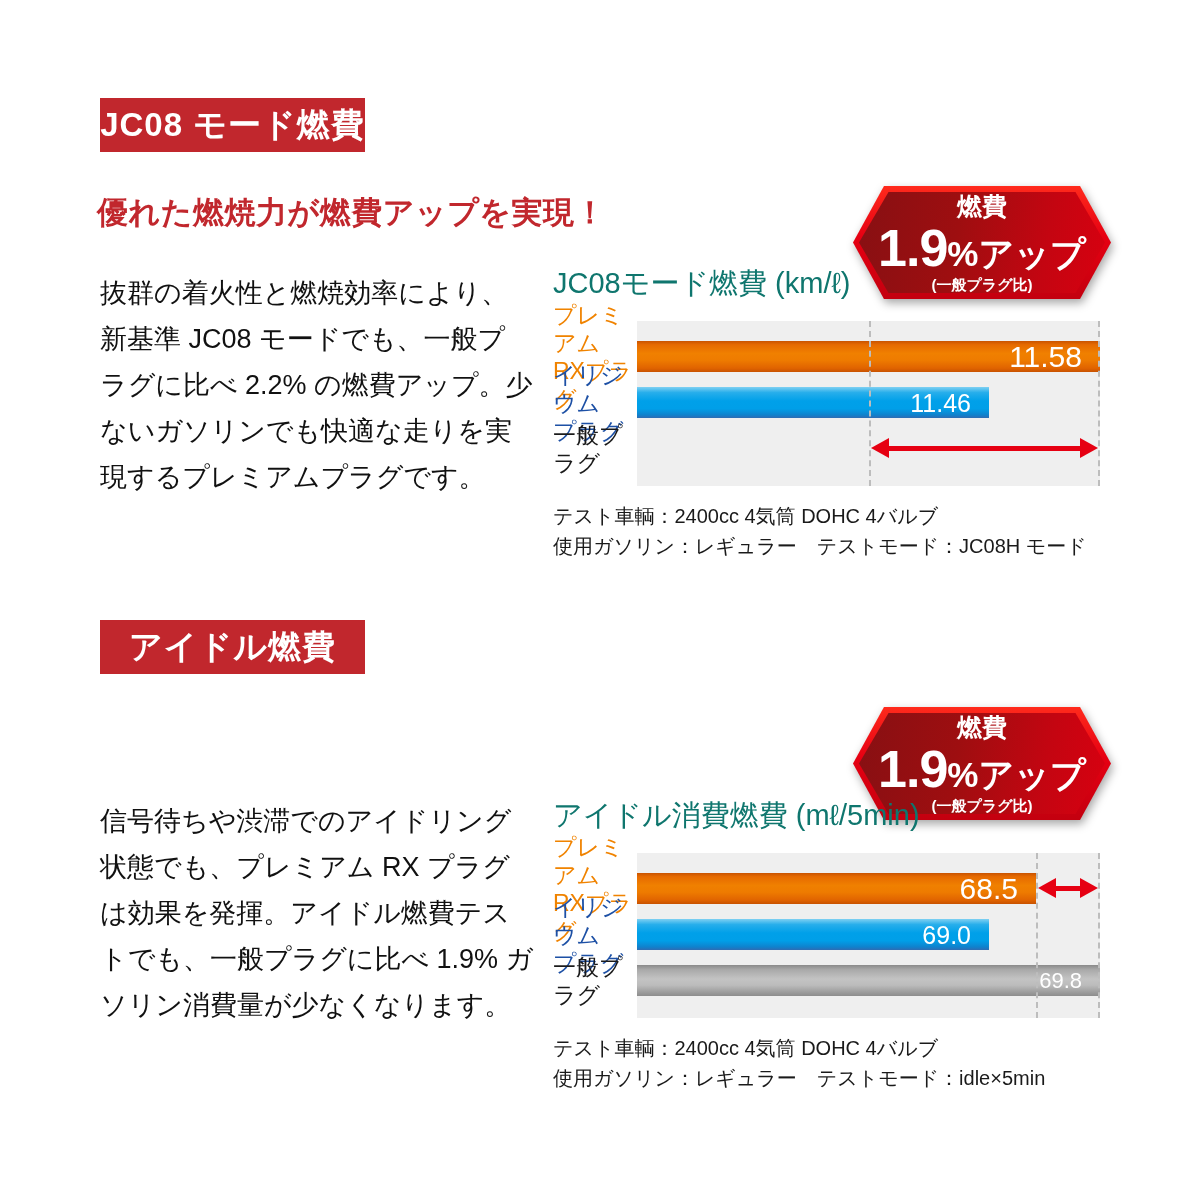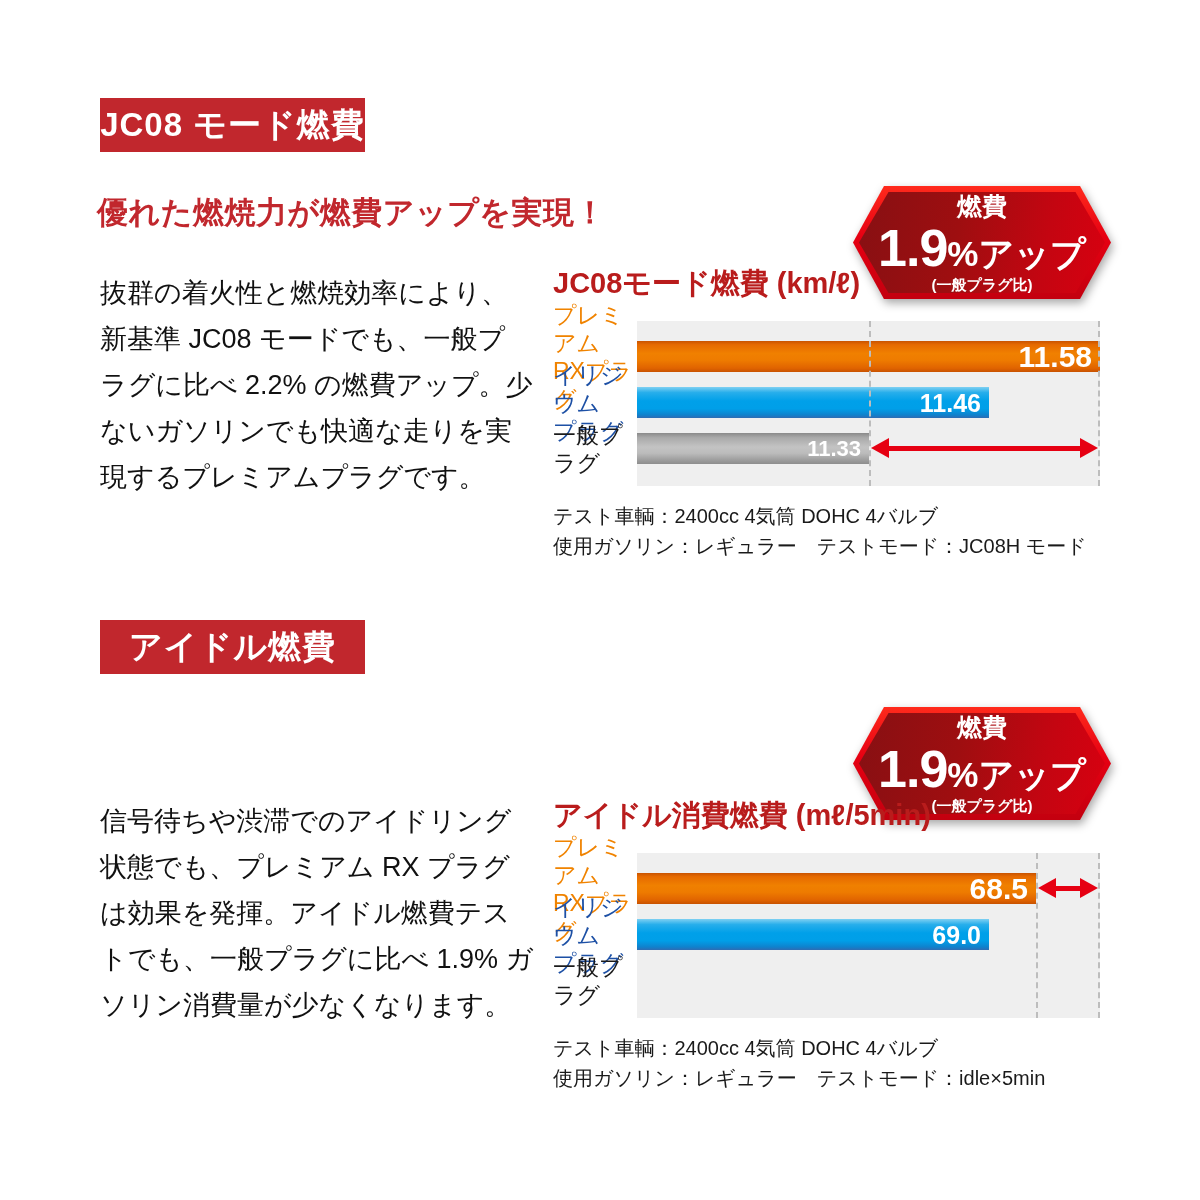--- a/index.html
+++ b/index.html
@@ -48,32 +48,32 @@
     padding-top:3px; }
   .hex-top { font-size:25px; font-weight:bold; line-height:1; }
   .hex-main { line-height:1.0; margin-top:3px; white-space:nowrap; }
   .hex-pct { font-size:52px; font-weight:bold; letter-spacing:-1px; }
   .hex-suffix { font-size:35px; font-weight:bold; }
   .hex-note { font-size:15px; font-weight:bold; margin-top:2px; }
 
   
   .chart { position:absolute; left:553px; top:166px; width:547px; }
   #sec2 .chart { top:176px; }
-  .chart-title { font-size:29px; font-weight:bold; color:#b91c1c; white-space:nowrap; }
+  .chart-title { font-size:29px; font-weight:normal; color:#0f766e; white-space:nowrap; }
   .chart-area { position:relative; margin-top:17px; height:165px; width:547px; }
   .labels { position:absolute; left:0; top:0; width:84px; height:100%; }
   .cat-label { position:absolute; left:0; font-size:23px; font-weight:normal;
                line-height:28px; white-space:pre-line; transform:translateY(-50%); }
   .plot { position:absolute; left:84px; top:0; width:463px; height:100%; background:#efefef; }
   .bar { position:absolute; left:0; height:31px; }
   .bar-orange { background:linear-gradient(180deg,#c95300 0%,#e66a00 12%,#f08000 40%,#ee7b00 62%,#e06300 88%,#c85200 100%); }
   .bar-blue   { background:linear-gradient(180deg,#7fd0f2 0%,#27aeeb 18%,#00a0e9 45%,#009fe8 70%,#0f82cd 90%,#2f6cb3 100%); }
   .bar-gray   { background:linear-gradient(180deg,#8a8a8a 0%,#a9a9a9 15%,#c3c3c3 45%,#bcbcbc 65%,#9c9c9c 88%,#8d8d8d 100%); }
-  .bar-val { position:absolute; right:8px; top:50%; transform:translateY(-50%);
-             color:#fff; font-weight:bold; }
+  .bar-val { position:absolute; right:18px; top:50%; transform:translateY(-50%);
+             color:#fff; font-weight:normal; }
   .bar.r0 .bar-val { font-size:30px; }
   .bar.r1 .bar-val { font-size:25px; }
   .bar.r2 .bar-val { font-size:22px; }
   .vline { position:absolute; top:0; height:100%; width:0; border-left:2px dashed #bdbdbd; }
   .cmp-arrow { position:absolute; height:5px; background:#e60012; }
   .cmp-arrow::before { content:""; position:absolute; left:-16px; top:-8px; width:0; height:0;
     border-right:18px solid #e60012; border-top:10px solid transparent; border-bottom:10px solid transparent; }
   .cmp-arrow::after  { content:""; position:absolute; right:-16px; top:-8px; width:0; height:0;
     border-left:18px solid #e60012; border-top:10px solid transparent; border-bottom:10px solid transparent; }
   .chart-notes { margin-top:15px; font-size:20px; line-height:30px; color:#1a1a1a; white-space:pre-line; }
@@ -112,23 +112,20 @@
 プラグ</div>
             <div class="cat-label" style="top: 127.5px; color: rgb(26, 26, 26);">一般プラグ</div>
           </div>
         <div class="plot">
             <div class="bar bar-orange r0" style="top: 20px; width: 463px;">
               <span class="bar-val">11.58</span>
             </div>
             <div class="bar bar-blue r1" style="top: 66px; width: 352px;">
               <span class="bar-val">11.46</span>
             </div>
-            <div class="bar bar-gray r2" style="top: 112px; width: 232px;">
-              <span class="bar-val">11.33</span>
-            </div>
             <div class="vline" style="left: 232px;"></div>
             <div class="vline" style="left: 461px;"></div>
             <div class="cmp-arrow" style="left: 250px; width: 195px; top: 124.5px;"></div>
           </div>
       </div>
       <div class="chart-notes">テスト車輌：2400cc 4気筒 DOHC 4バルブ
 使用ガソリン：レギュラー　テストモード：JC08H モード</div>
     </div>
   </section>
 
@@ -160,20 +157,23 @@
 プラグ</div>
             <div class="cat-label" style="top: 127.5px; color: rgb(26, 26, 26);">一般プラグ</div>
           </div>
         <div class="plot">
             <div class="bar bar-orange r0" style="top: 20px; width: 399px;">
               <span class="bar-val">68.5</span>
             </div>
             <div class="bar bar-blue r1" style="top: 66px; width: 352px;">
               <span class="bar-val">69.0</span>
             </div>
+            <div class="bar bar-gray r2" style="top: 112px; width: 463px;">
+              <span class="bar-val">69.8</span>
+            </div>
             <div class="vline" style="left: 399px;"></div>
             <div class="vline" style="left: 461px;"></div>
             <div class="cmp-arrow" style="left: 417px; width: 28px; top: 32.5px;"></div>
           </div>
       </div>
       <div class="chart-notes">テスト車輌：2400cc 4気筒 DOHC 4バルブ
 使用ガソリン：レギュラー　テストモード：idle×5min</div>
     </div>
   </section>
 

